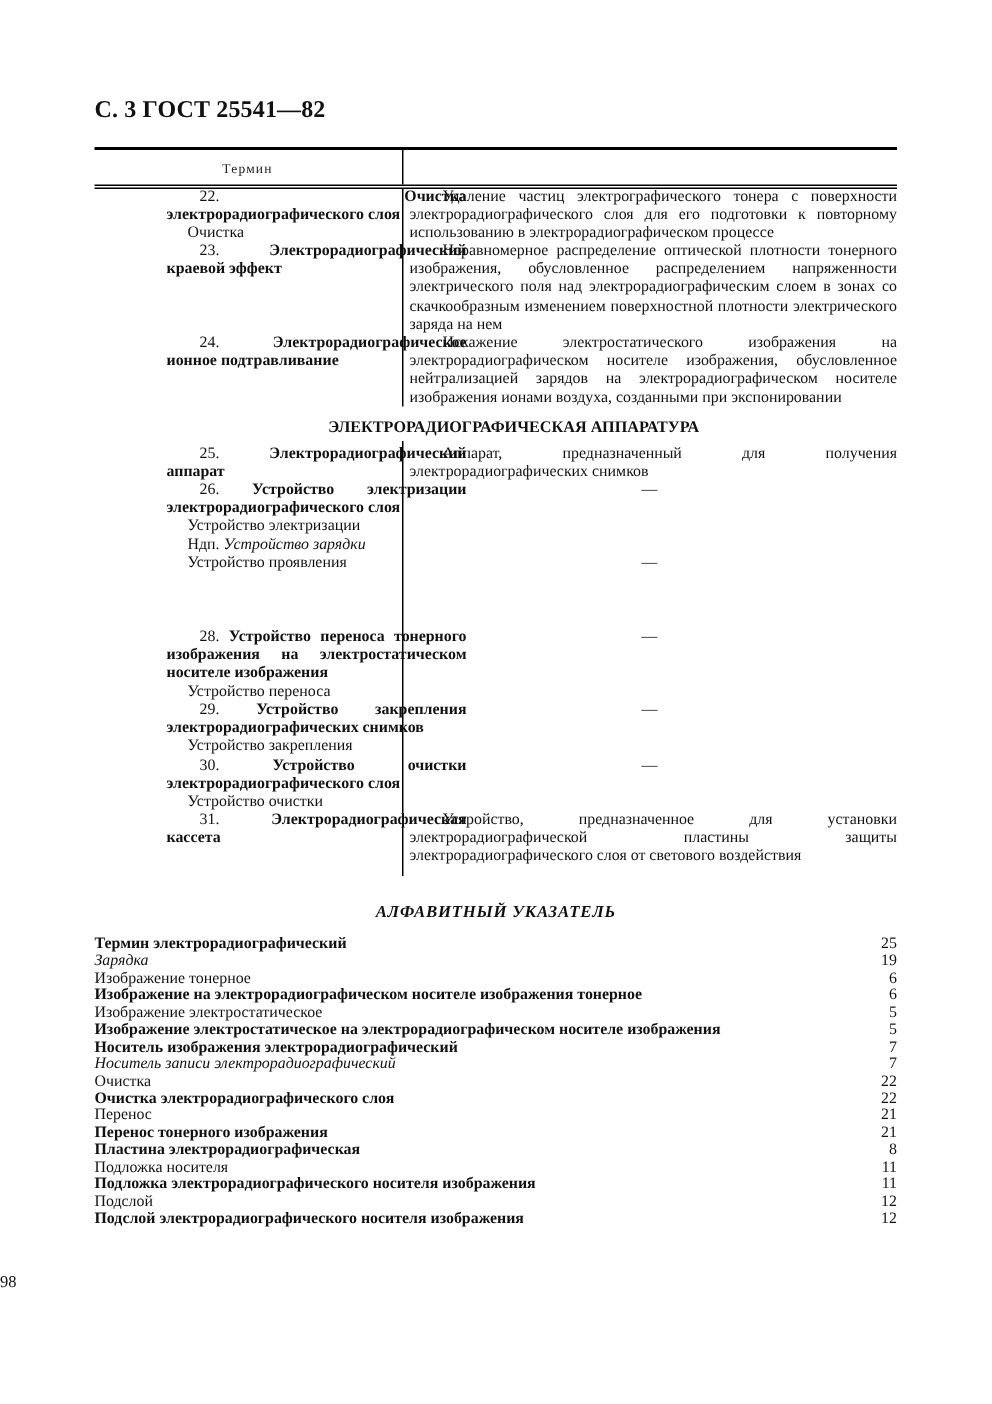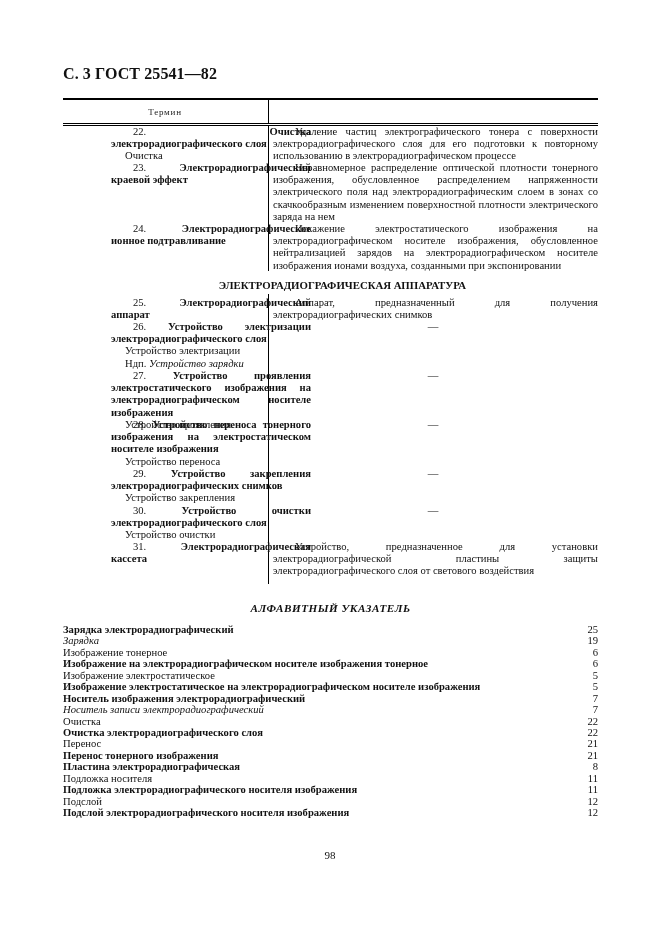--- a/index.html
+++ b/index.html
@@ -44,21 +44,21 @@
   }
   .index-title {
     position: absolute; left: 63px; width: 535px; top: 602px;
     text-align: center; font-weight: bold; font-size: 11.2px; letter-spacing: 0.5px; font-style: italic;
   }
   .index { position: absolute; left: 63px; top: 624px; width: 535px; }
   .index-row { position: relative; height: 11.45px; line-height: 11.45px; }
   .index-row .t { position: absolute; left: 0; }
   .index-row .n { position: absolute; right: 0; }
   .page-number {
-    position: absolute; left: 0; width: 660px; top: 849px; text-align: center; font-size: 11px;
+    position: absolute; left: 0; width: 660px; top: 849px; font-size: 11px;
   }
 </style>
 </head>
 <body>
 
 <div class="page-header">С. 3 ГОСТ 25541—82</div>
 
 <div class="table-wrap">
   <div class="thead">
     <div class="th th-term">Термин</div>
@@ -104,21 +104,20 @@
     <div class="term">
       <div class="indent"><span>26.</span> <b>Устройство электризации электрорадиографического слоя</b></div>
       <div class="pl">Устройство электризации</div>
       <div class="pl"><span>Ндп.</span> <span class="it">Устройство зарядки</span></div>
     </div>
     <div class="dash">—</div>
   </div>
 
   <div class="row" style="top:272px;">
     <div class="term">
-      <div class="indent"><span>27.</span> <b>Устройство проявления электростатического изображения на электрорадиографическом носителе изображения</b></div>
       <div class="pl">Устройство проявления</div>
     </div>
     <div class="dash">—</div>
   </div>
 
   <div class="row" style="top:321px;">
     <div class="term">
       <div class="indent"><span>28.</span> <b>Устройство переноса тонерного изображения на электростатическом носителе изображения</b></div>
       <div class="pl">Устройство переноса</div>
     </div>
@@ -146,21 +145,21 @@
       <div class="indent"><span>31.</span> <b>Электрорадиографическая кассета</b></div>
     </div>
     <div class="def indent">Устройство, предназначенное для установки электрорадиографической пластины защиты электрорадиографического слоя от светового воздействия</div>
   </div>
 </div>
 
 <div class="index-title">АЛФАВИТНЫЙ УКАЗАТЕЛЬ</div>
 
 <div class="index">
   <div class="index-row">
-      <span class="t b">Зарядка электрорадиографический</span>
+      <span class="t b">Термин электрорадиографический</span>
       <span class="n">25</span>
     </div>
   <div class="index-row">
       <span class="t it">Зарядка</span>
       <span class="n">19</span>
     </div>
   <div class="index-row">
       <span class="t">Изображение тонерное</span>
       <span class="n">6</span>
     </div>

